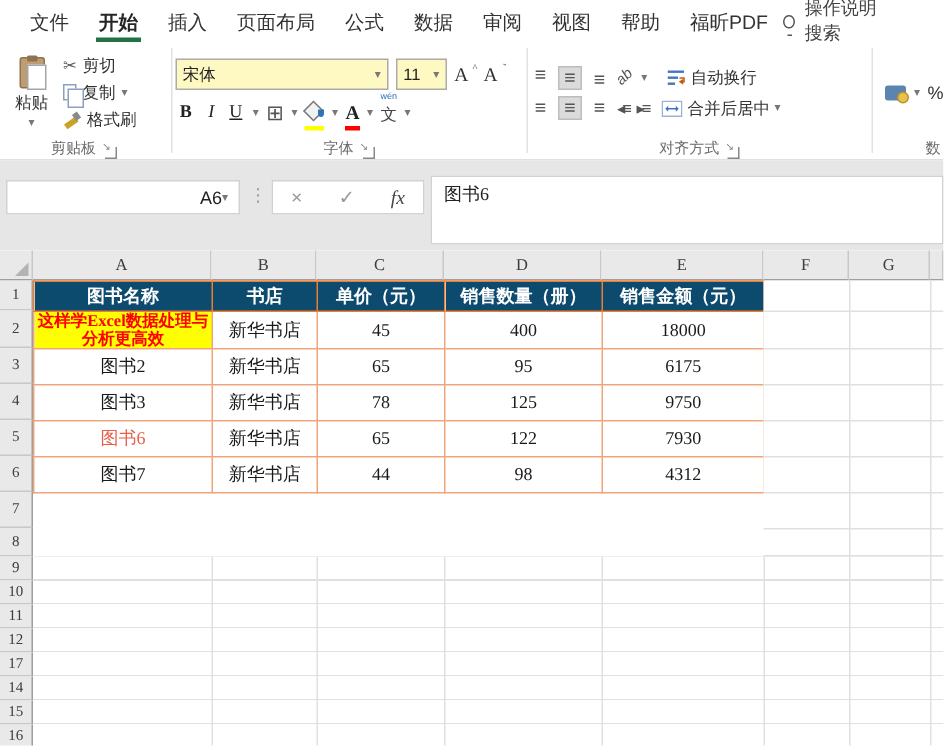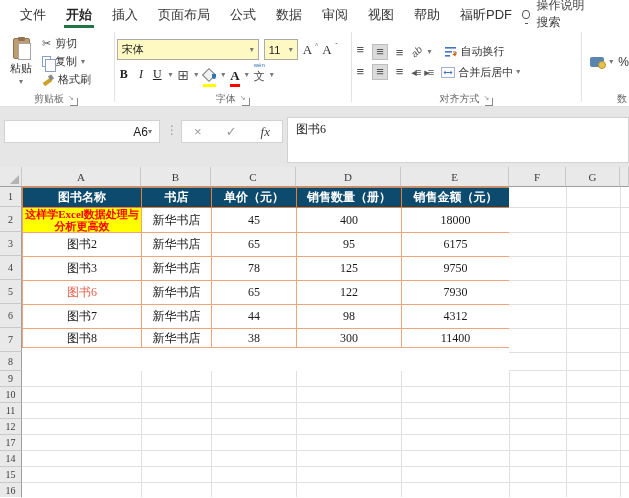--- a/index.html
+++ b/index.html
@@ -377,26 +377,19 @@
         <td>122</td>
         <td>7930</td>
       </tr>
       <tr class="dr">
         <td>图书7</td>
         <td>新华书店</td>
         <td>44</td>
         <td>98</td>
         <td>4312</td>
       </tr>
-      <tr class="dr7">
-        <td>图书8</td>
-        <td>新华书店</td>
-        <td>38</td>
-        <td>300</td>
-        <td>11400</td>
-      </tr>
     </tbody>
       </table>
 
     <div class="right-empty"></div>
     <div class="bottom-empty"></div>
   </div>
 </div>
 
 </body></html>

